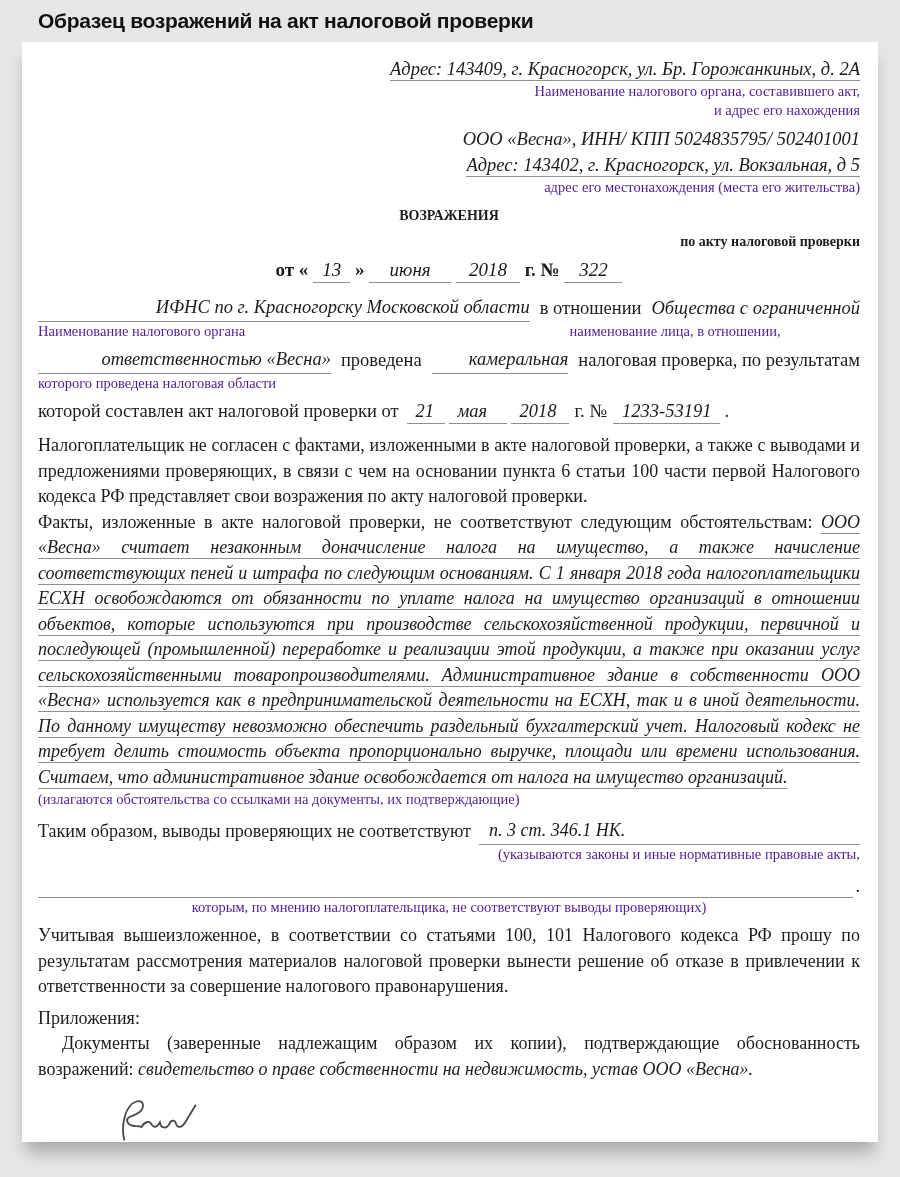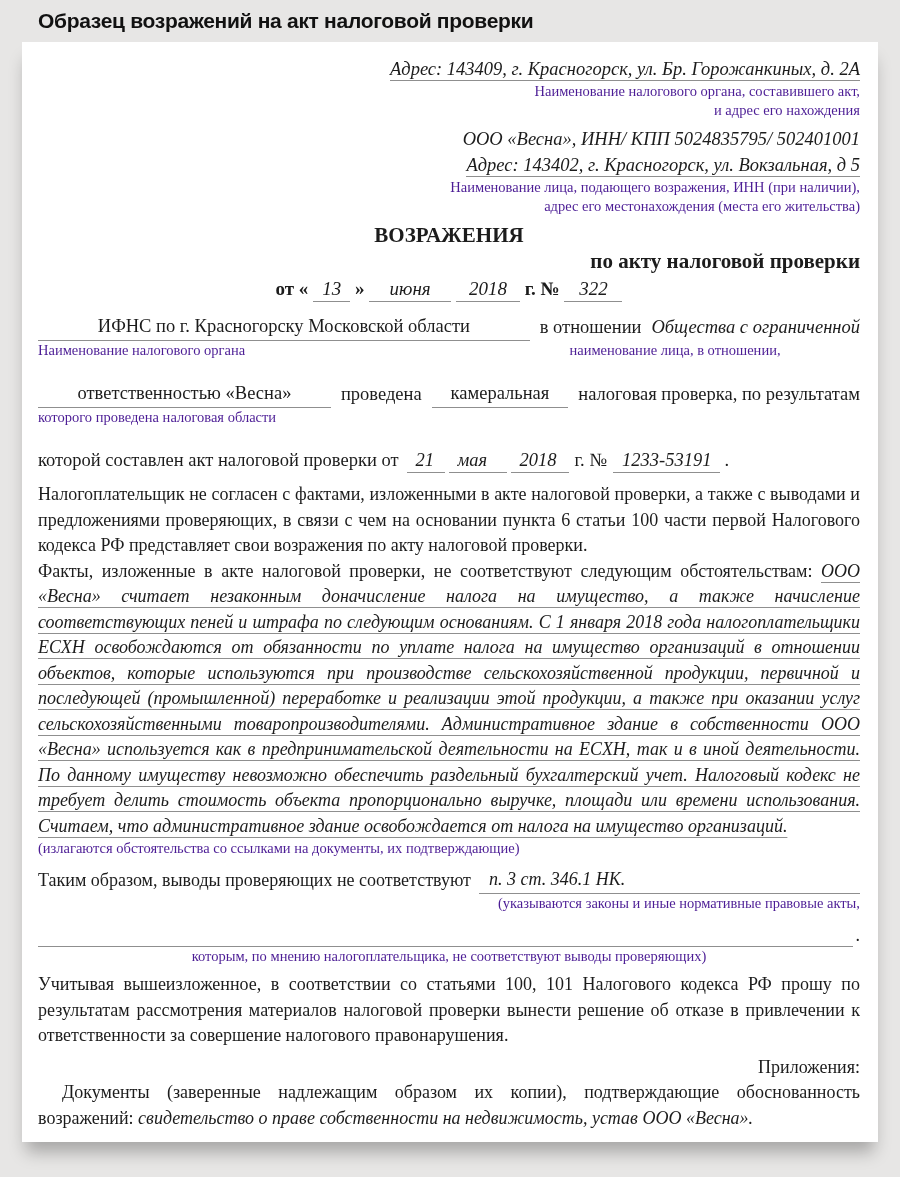--- a/index.html
+++ b/index.html
@@ -21,33 +21,33 @@
     padding: 14px 18px 12px 16px;
     box-shadow: 0 14px 16px -4px rgba(0,0,0,0.28);
   }
   .it { font-style: italic; }
   
   .addr { text-align: right; font-size: 18.5px; line-height: 26px; }
   .addr .u { border-bottom: 1.5px solid #8f8f8f; padding-bottom: 1px; }
   .caption { font-size: 14.5px; line-height: 19px; color: #4c1d95; }
   .cap-r { text-align: right; }
   .cap-c { text-align: center; }
-  .mt4 { margin-top: 19px; } .mt6 { margin-top: 6px; } .mt8 { margin-top: 8px; } .mt10 { margin-top: 10px; }
+  .mt4 { margin-top: 4px; } .mt6 { margin-top: 6px; } .mt8 { margin-top: 8px; } .mt10 { margin-top: 10px; }
   
-  .doc-title { text-align: center; font-weight: bold; font-size: 21px; line-height: 26px; margin-top: 6px; }
+  .doc-title { text-align: center; font-weight: bold; font-size: 14px; line-height: 26px; margin-top: 6px; }
   .doc-date { text-align: center; font-weight: bold; font-size: 19px; line-height: 30px; }
   .fill {
     font-style: italic; font-weight: normal;
     border-bottom: 1.5px solid #8f8f8f;
     padding: 0 9px 1px 9px; display: inline-block; line-height: 22px;
   }
   
   .form-row { display: flex; align-items: flex-end; font-size: 18.5px; line-height: 28px; }
   .flex1 { flex: 1; }
-  .fillflex { border-bottom: 1.5px solid #8f8f8f; text-align: center; }
+  .fillflex { border-bottom: 1.5px solid #8f8f8f; text-align: right; font-style: italic; }
   .gap { margin: 0 10px; white-space: nowrap; }
   .cap-row { display: flex; }
   
   .para { font-size: 18px; line-height: 25.5px; text-align: justify; }
   .u-inline {
     font-style: italic;
     text-decoration: underline;
     text-decoration-color: #8f8f8f;
     text-decoration-thickness: 1px;
     text-underline-offset: 5px;
@@ -71,21 +71,20 @@
 
   <div class="addr">
     <div><span class="it u">Адрес: 143409, г. Красногорск, ул. Бр. Горожанкиных, д. 2А</span></div>
     <div class="caption cap-r">Наименование налогового органа, составившего акт,</div>
     <div class="caption cap-r">и адрес его нахождения</div>
   </div>
 
   <div class="addr mt6">
     <div class="it">ООО «Весна», ИНН/ КПП 5024835795/ 502401001</div>
     <div><span class="it u">Адрес: 143402, г. Красногорск, ул. Вокзальная, д 5</span></div>
-    <div class="caption cap-r">Наименование лица, подающего возражения, ИНН (при наличии),</div>
     <div class="caption cap-r">адрес его местонахождения (места его жительства)</div>
   </div>
 
   <div class="doc-title">ВОЗРАЖЕНИЯ</div>
   <div class="doc-title" style="margin-top:0;text-align:right;">по акту налоговой проверки</div>
   <div class="doc-date">
     <span>от «</span>
     <span class="fill" style="min-width:34px;">13</span>
     <span>»</span>
     <span class="fill" style="min-width:82px;">июня</span>
@@ -136,21 +135,21 @@
   <div class="caption cap-r">(указываются законы и иные нормативные правовые акты,</div>
 
   <div class="blank-row mt10">
     <span class="blank-line"></span>
     <span style="margin-left:3px;">.</span>
   </div>
   <div class="caption cap-c">которым, по мнению налогоплательщика, не соответствуют выводы проверяющих)</div>
 
   <div class="para mt6">Учитывая вышеизложенное,  в  соответствии со статьями 100, 101 Налогового кодекса РФ прошу по результатам рассмотрения материалов налоговой проверки вынести решение об отказе в привлечении к ответственности за совершение налогового правонарушения.</div>
 
-  <div class="para mt6" style="text-align:right;">Приложения:</div>
+  <div class="para mt6" style="text-align:left;">Приложения:</div>
   <div class="para indent"><span>Документы (заверенные надлежащим образом их копии), подтверждающие обоснованность возражений: </span><span class="it">свидетельство о праве собственности на недвижимость, устав ООО «Весна».</span></div>
 
   <div class="sig-row">
 
     <span class="sig-col">
       <span class="sig-line">
         <svg width="96" height="46" viewBox="0 0 80 40">
           <path d="M8,38 C5,26 9,8 18,5 C26,2 27,12 18,16 C13,18 9,19 11,23 C13,28 20,25 23,27 C26,22 30,21 32,25 C34,28 37,27 39,23 C40,28 44,29 47,25 C48,21 52,20 53,24 C54,28 58,28 61,23 L70,8" fill="none" stroke="#4a4a4a" stroke-width="1.6" stroke-linecap="round"></path>
         </svg>
       </span>

